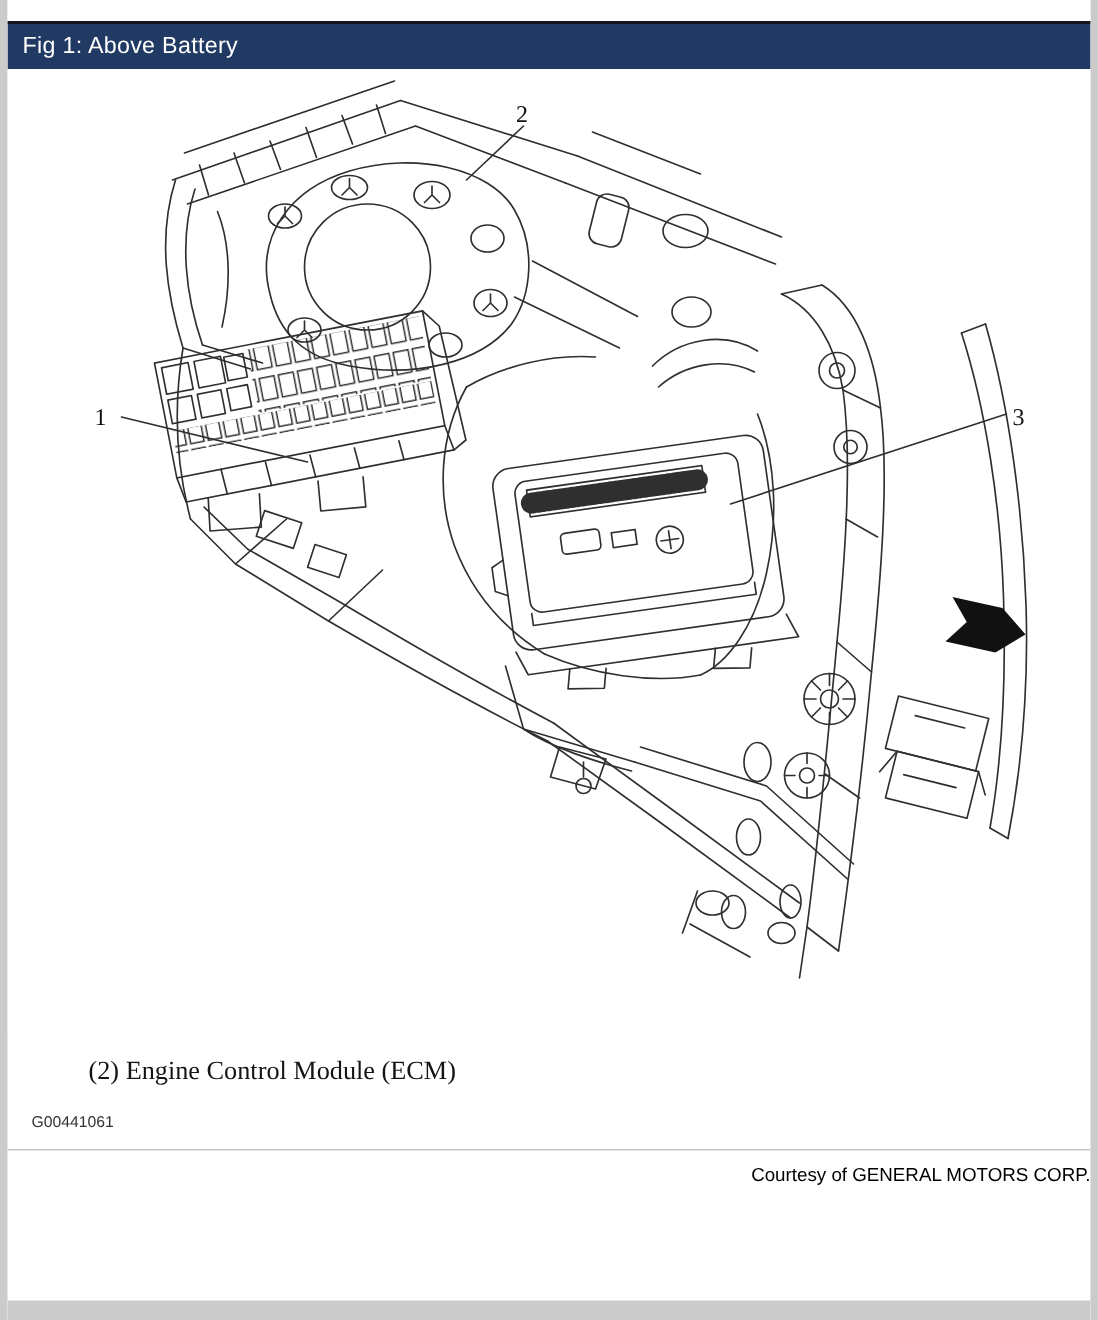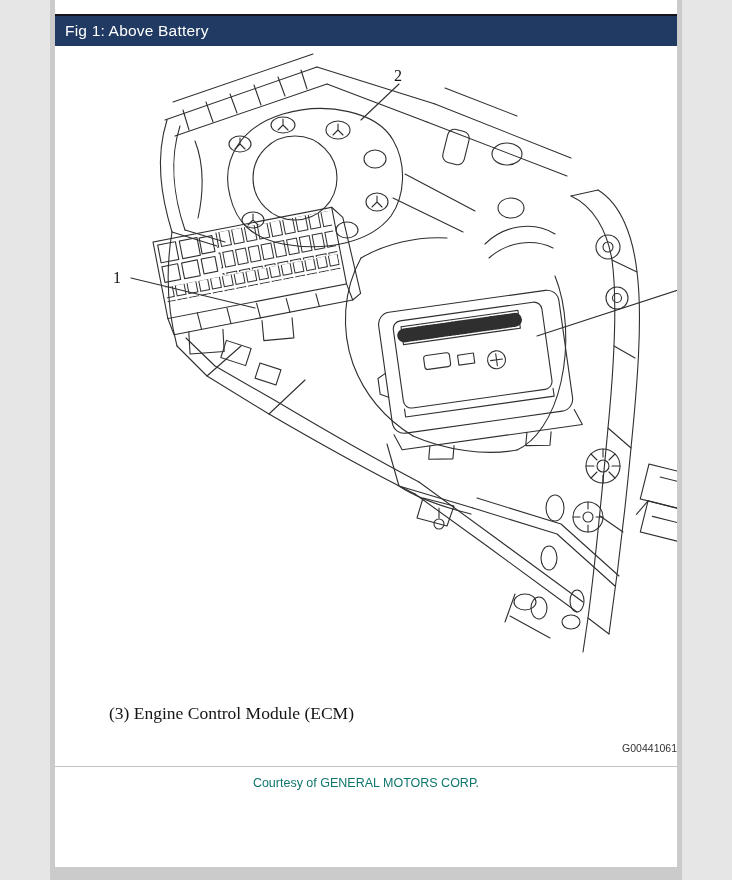--- a/index.html
+++ b/index.html
@@ -1,30 +1,30 @@
 <!DOCTYPE html>
 <html style="--header_bg: #203a63; --header_text: #ffffff; --diagram_line: #2f2f2f;"><head>
 <meta charset="utf-8">
 <style>
   * { box-sizing: border-box; }
   body { margin:0; background:#e6e6e6; font-family:"Liberation Sans", sans-serif; }
-  .page{ position:relative; width:632px; height:880px; margin:0 auto; background:#fff;
+  .page{ position:relative; width:732px; height:880px; margin:0 auto; background:#fff;
          border-left:5px solid #cbcbcb; border-right:5px solid #cbcbcb; overflow:hidden; }
   .top-gap{ height:14px; background:#fff; }
   .figbar{ height:32px; background:var(--header_bg,#203a63); border-top:2px solid #14141c;
            color:var(--header_text,#fff); display:flex; align-items:center; padding:0 10px;
            font-size:15.5px; letter-spacing:.2px; }
   .diagram{ height:645px; position:relative; background:#fff; }
   .diagram svg{ display:block; }
   .diagram svg g.art{ stroke:var(--diagram_line,#2f2f2f); }
   .legend{ padding:8px 0 0 54px; font-family:"Liberation Serif", serif; font-size:17.5px; color:#141414; }
   .legend-item{ line-height:29px; }
-  .figcode{ padding:14px 0 0 28px; font-size:10.5px; color:#333;text-align:right; }
+  .figcode{ padding:14px 0 0 16px; font-size:10.5px; color:#333; }
   .rule{ border:0; border-top:1px solid #c4c4c4; margin:12px 0 0 0; }
-  .courtesy{ text-align:center; font-size:12.5px; color:#0f766e; padding-top:9px; }
+  .courtesy{ text-align:right; font-size:12.5px; color:#000000; padding-top:9px; }
   .bottom-strip{ position:absolute; bottom:0; left:0; right:0; height:13px; background:#cbcbcb; }
 </style>
 </head>
 <body>
 
 <div class="page">
 
   <div class="top-gap"></div>
 
   <header class="figbar">
@@ -186,21 +186,21 @@
 
       <g font-family="'Liberation Serif', serif" font-size="16" fill="#111" stroke="none">
         <text x="58" y="237">1</text>
         <text x="339" y="35">2</text>
         <text x="670" y="237">3</text>
       </g>
     </svg>
   </div>
 
   <div class="legend">
-    <div class="legend-item">(3) Engine Control Module (ECM)</div>
+    <div class="legend-item">(2) Engine Control Module (ECM)</div>
   </div>
 
   <div class="figcode">G00441061</div>
 
   <hr class="rule">
 
   <div class="courtesy">Courtesy of GENERAL MOTORS CORP.</div>
 
   <div class="bottom-strip"></div>
 </div>

